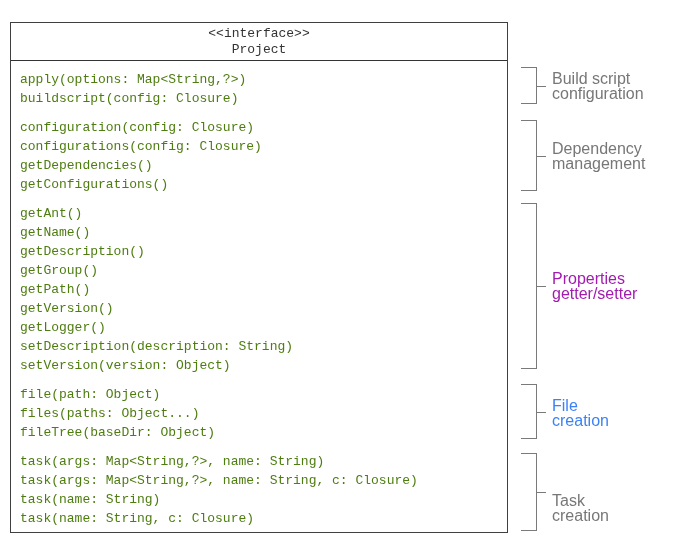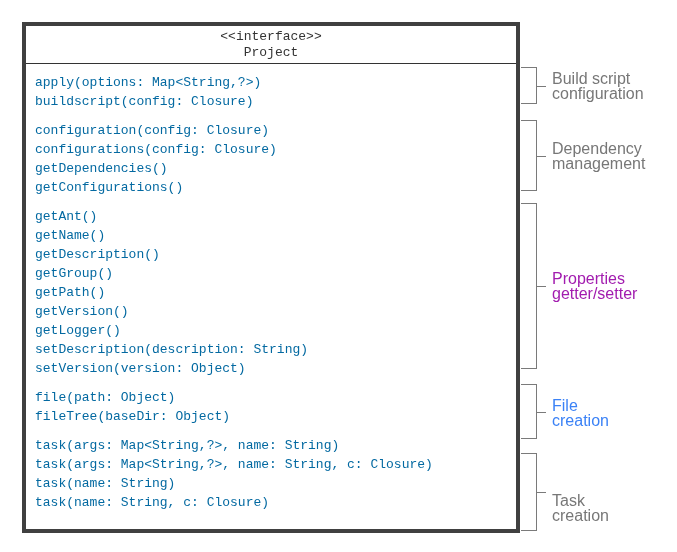--- a/index.html
+++ b/index.html
@@ -15,26 +15,26 @@
   }
   #diagram {
     position: relative;
     width: 677px;
     height: 552px;
   }
 
   
   .uml-box {
     position: absolute;
-    left: 22px;
+    left: 10px;
     top: 22px;
     width: 498px;
     height: 511px;
     box-sizing: border-box;
-    border: 4px solid #404040;
+    border: 1px solid #404040;
     background: #ffffff;
   }
   .uml-header {
     box-sizing: border-box;
     height: 38px;
     border-bottom: 1px solid #333333;
     text-align: center;
     padding-top: 3px;
   }
   .uml-header .hline {
@@ -50,21 +50,21 @@
   .method-group {
     margin-bottom: 10px;
   }
   .method-group:last-child {
     margin-bottom: 0;
   }
   .method-line {
     font-family: "Liberation Mono", "DejaVu Sans Mono", monospace;
     font-size: 13px;
     line-height: 19px;
-    color: #0369a1;
+    color: #4d7c0f;
     white-space: pre;
     padding-left: 9px;
   }
 
   
   .annotation {
     position: absolute;
   }
   .bracket {
     position: absolute;
@@ -121,20 +121,21 @@
           <div class="method-line">getDescription()</div>
           <div class="method-line">getGroup()</div>
           <div class="method-line">getPath()</div>
           <div class="method-line">getVersion()</div>
           <div class="method-line">getLogger()</div>
           <div class="method-line">setDescription(description: String)</div>
           <div class="method-line">setVersion(version: Object)</div>
         </div>
         <div class="method-group">
           <div class="method-line">file(path: Object)</div>
+          <div class="method-line">files(paths: Object...)</div>
           <div class="method-line">fileTree(baseDir: Object)</div>
         </div>
         <div class="method-group">
           <div class="method-line">task(args: Map&lt;String,?&gt;, name: String)</div>
           <div class="method-line">task(args: Map&lt;String,?&gt;, name: String, c: Closure)</div>
           <div class="method-line">task(name: String)</div>
           <div class="method-line">task(name: String, c: Closure)</div>
         </div>
       </div>
   </div>

